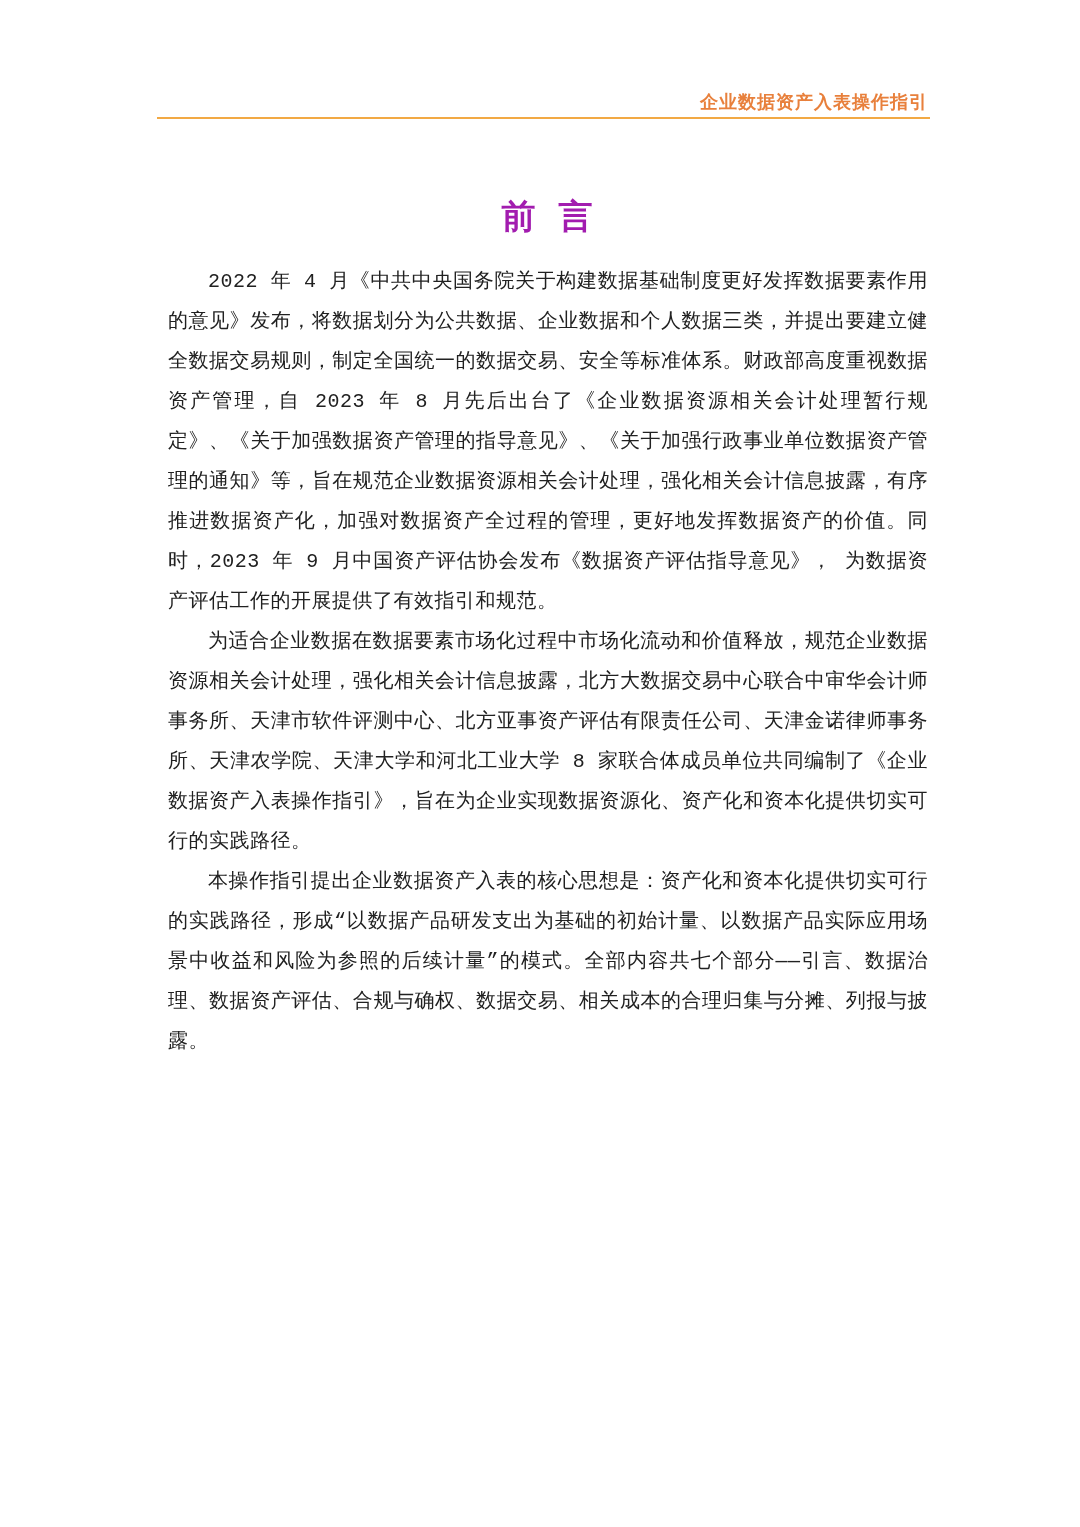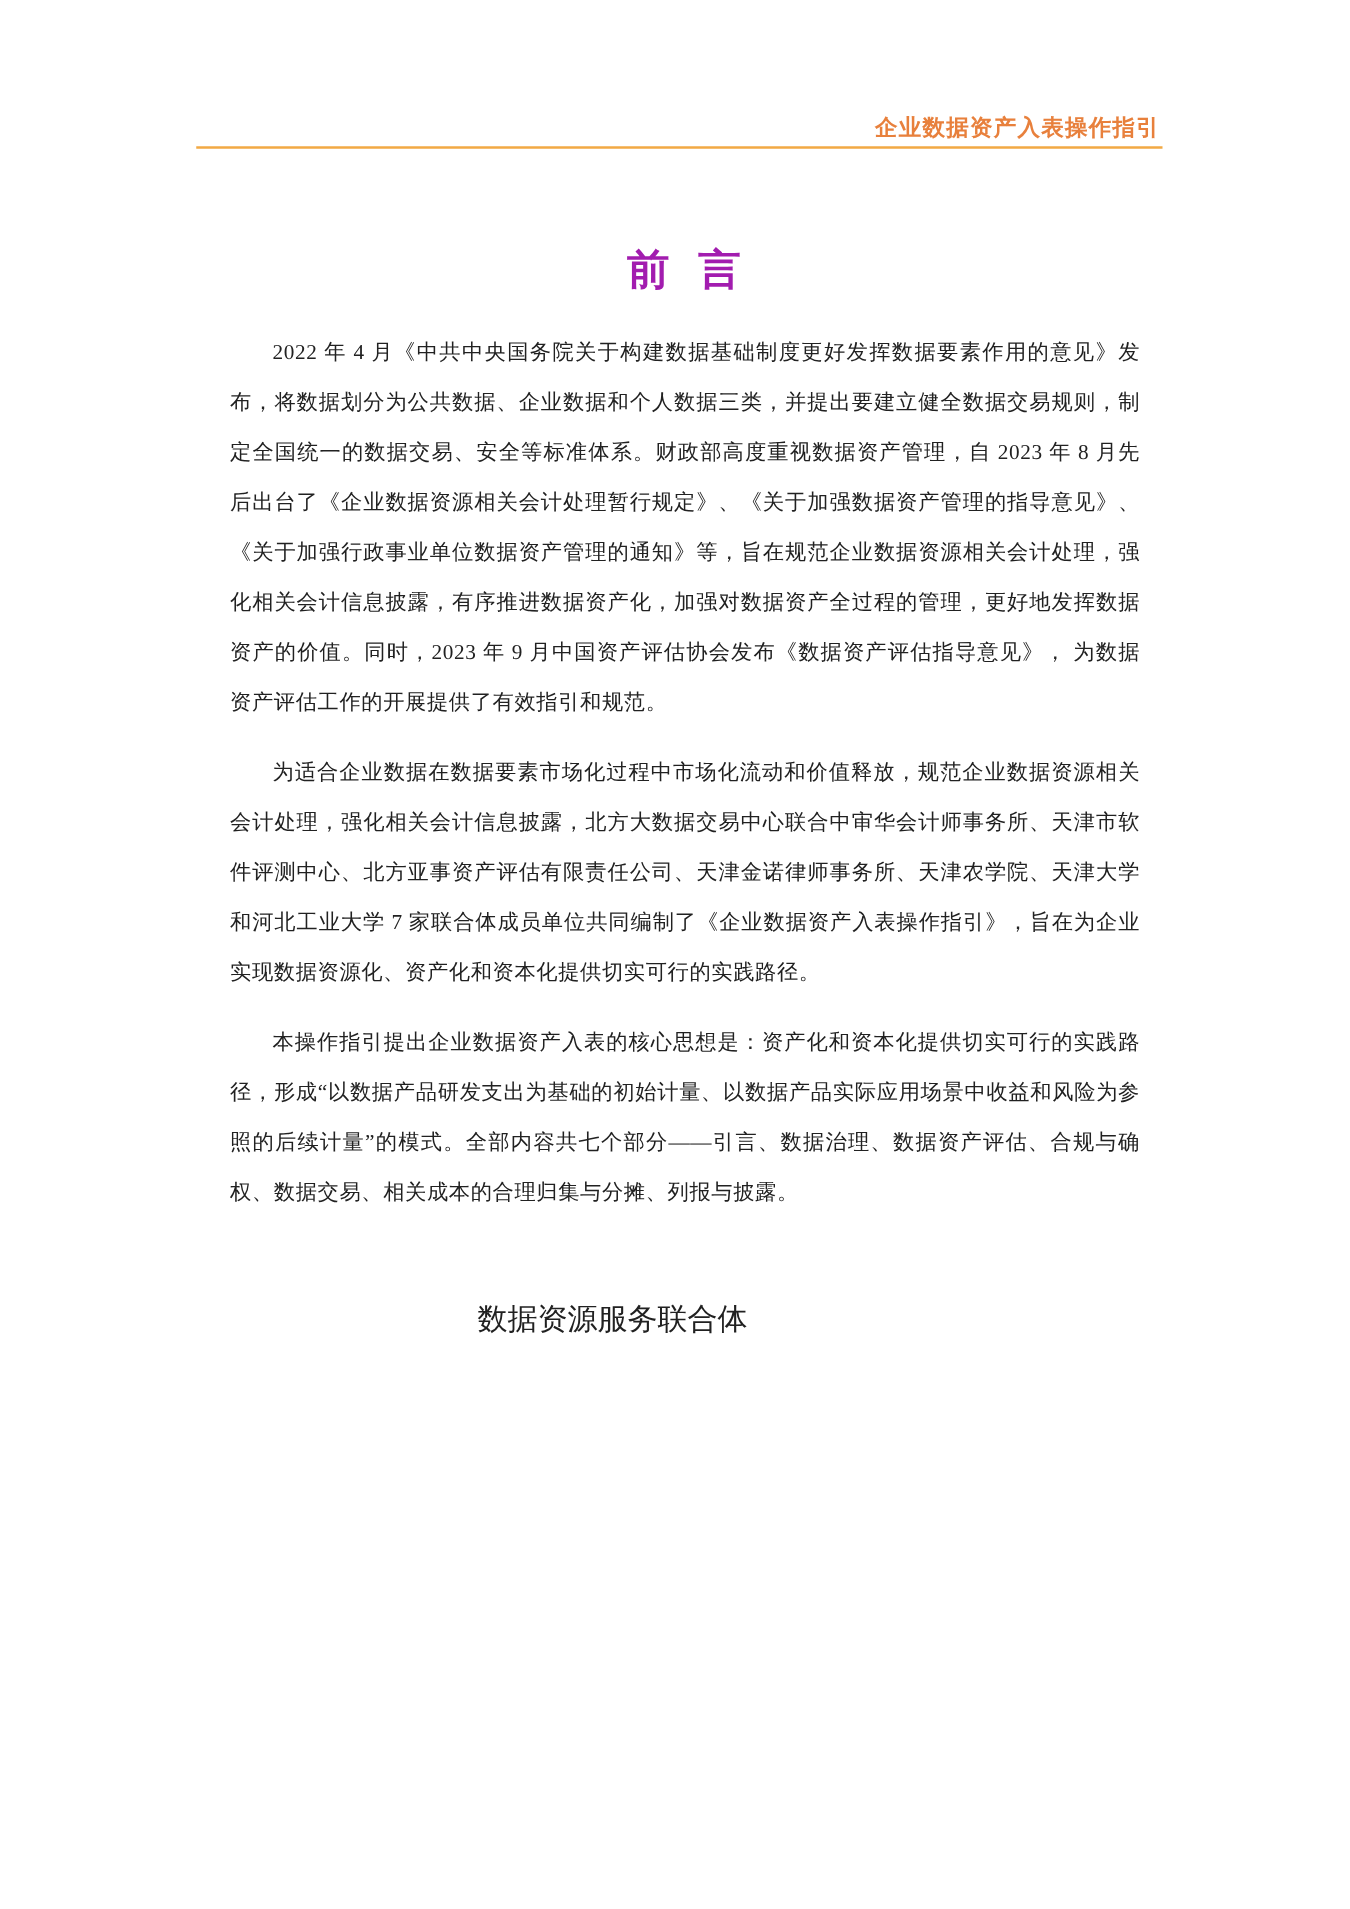--- a/index.html
+++ b/index.html
@@ -46,26 +46,27 @@
     margin: 0 0 24px 0;
     text-align: center;
     font-size: 34px;
     line-height: 42px;
     font-weight: bold;
     color: #a21caf;
     letter-spacing: 2px;
     white-space: pre;
   }
   .para {
-    margin: 16px;
-    font-size: 17px;
+    margin: 0;
+    font-size: 20px;
     line-height: 40px;
     text-align: justify;
     text-indent: 2em;
     letter-spacing: 0.5px;
+    font-family: Liberation Mono, monospace;
   }
   
   .signature {
     margin-top: 60px;
     margin-left: 214px; 
     text-align: left;
     font-size: 24px;
     line-height: 44px;
   }
   
@@ -84,21 +85,21 @@
 
 <div class="page">
 
   <div class="header-title">企业数据资产入表操作指引</div>
   <div class="header-rule"></div>
 
   <div class="content">
     <h1 class="doc-title">前  言</h1>
 
     <p class="para">2022 年 4 月《中共中央国务院关于构建数据基础制度更好发挥数据要素作用的意见》发布，将数据划分为公共数据、企业数据和个人数据三类，并提出要建立健全数据交易规则，制定全国统一的数据交易、安全等标准体系。财政部高度重视数据资产管理，自 2023 年 8 月先后出台了《企业数据资源相关会计处理暂行规定》、《关于加强数据资产管理的指导意见》、《关于加强行政事业单位数据资产管理的通知》等，旨在规范企业数据资源相关会计处理，强化相关会计信息披露，有序推进数据资产化，加强对数据资产全过程的管理，更好地发挥数据资产的价值。同时，2023 年 9 月中国资产评估协会发布《数据资产评估指导意见》， 为数据资产评估工作的开展提供了有效指引和规范。</p>
-    <p class="para">为适合企业数据在数据要素市场化过程中市场化流动和价值释放，规范企业数据资源相关会计处理，强化相关会计信息披露，北方大数据交易中心联合中审华会计师事务所、天津市软件评测中心、北方亚事资产评估有限责任公司、天津金诺律师事务所、天津农学院、天津大学和河北工业大学 7 家联合体成员单位共同编制了《企业数据资产入表操作指引》，旨在为企业实现数据资源化、资产化和资本化提供切实可行的实践路径。</p>
+    <p class="para">为适合企业数据在数据要素市场化过程中市场化流动和价值释放，规范企业数据资源相关会计处理，强化相关会计信息披露，北方大数据交易中心联合中审华会计师事务所、天津市软件评测中心、北方亚事资产评估有限责任公司、天津金诺律师事务所、天津农学院、天津大学和河北工业大学 8 家联合体成员单位共同编制了《企业数据资产入表操作指引》，旨在为企业实现数据资源化、资产化和资本化提供切实可行的实践路径。</p>
     <p class="para">本操作指引提出企业数据资产入表的核心思想是：资产化和资本化提供切实可行的实践路径，形成“以数据产品研发支出为基础的初始计量、以数据产品实际应用场景中收益和风险为参照的后续计量”的模式。全部内容共七个部分——引言、数据治理、数据资产评估、合规与确权、数据交易、相关成本的合理归集与分摊、列报与披露。</p>
 
     <div class="signature">
       <div>数据资源服务联合体</div>
     </div>
   </div>
 
   <div class="footer">
     <span>第 4 页</span>
   </div>

